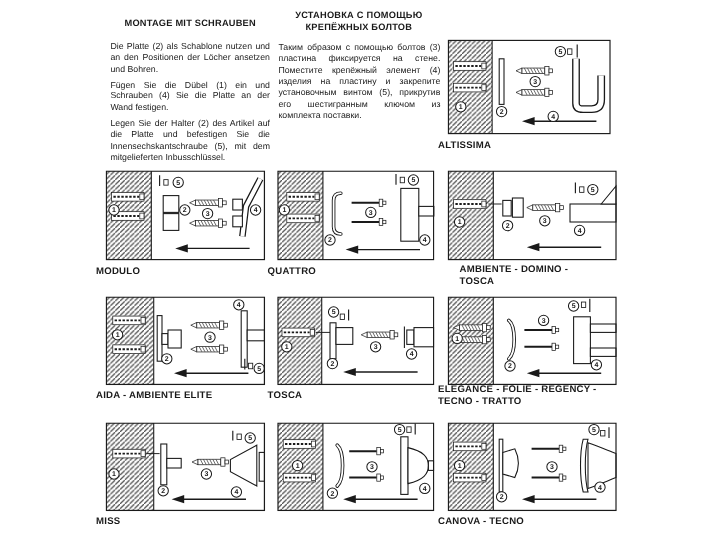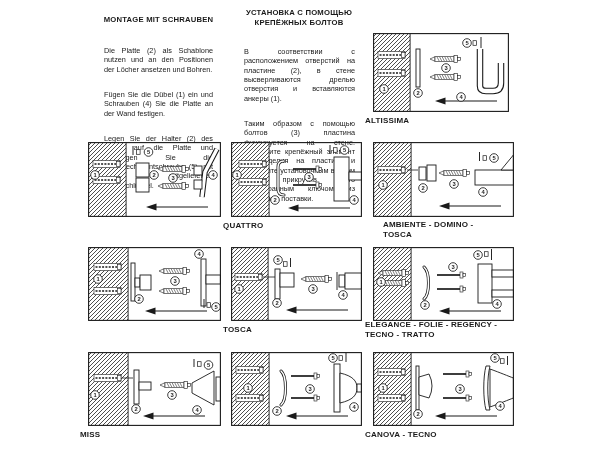--- a/index.html
+++ b/index.html
@@ -1,21 +1,21 @@
 <!DOCTYPE html>
 <html><head>
 <meta charset="utf-8">
 <style>
   html,body{margin:0;padding:0;background:#e8e8e8;}
   .page{position:relative;width:600px;height:450px;background:#ffffff;
         font-family:"Liberation Sans",sans-serif;color:#1a1a1a;overflow:hidden;margin:0 auto;}
   .abs{position:absolute;}
   .h-title{font-weight:bold;font-size:7.7px;text-align:center;letter-spacing:.2px;line-height:9.5px;}
   .body-text{font-size:7.3px;line-height:9.35px;text-align:justify;}
-  .body-text p{margin:16px;}
+  .body-text p{margin:4px;}
   .plabel{font-weight:bold;font-size:8px;text-align:left;line-height:10px;letter-spacing:.2px;}
   svg.panel{position:absolute;display:block;}
   .frame{fill:none;stroke:#1a1a1a;stroke-width:1.1;}
   .wall{fill:url(#hatch);stroke:none;}
   .ln{stroke:#1a1a1a;stroke-width:0.9;fill:none;}
   .part{fill:#fff;stroke:#1a1a1a;stroke-width:0.9;}
   .tubo{fill:none;stroke:#1a1a1a;stroke-width:6.5;stroke-linejoin:round;}
   .tubi{fill:none;stroke:#fff;stroke-width:4.3;stroke-linejoin:round;}
   .strip-o{fill:none;stroke:#1a1a1a;stroke-width:3;stroke-linejoin:round;stroke-linecap:round;}
   .strip-i{fill:none;stroke:#fff;stroke-width:1.5;stroke-linejoin:round;stroke-linecap:round;}
@@ -67,21 +67,20 @@
 
   <div class="abs h-title" style="left:88px;top:15px;width:141px">MONTAGE MIT SCHRAUBEN</div>
   <div class="abs body-text" style="left:88px;top:30px;width:141px">
     <p>Die Platte (2) als Schablone nutzen und an den Positionen der Löcher ansetzen und Bohren.</p>
     <p>Fügen Sie die Dübel (1) ein und Schrauben (4) Sie die Platte an der Wand festigen.</p>
     <p>Legen Sie der Halter (2) des Artikel auf die Platte und befestigen Sie die Innensechskantschraube (5), mit dem mitgelieferten Inbusschlüssel.</p>
   </div>
 
   <div class="abs h-title" style="left:226px;top:8px;width:146px">УСТАНОВКА С ПОМОЩЬЮ КРЕПЁЖНЫХ БОЛТОВ</div>
   <div class="abs body-text" style="left:228px;top:31px;width:143px">
-    <p>В соответствии с расположением отверстий на пластине (2), в стене высверливаются дрелью отверстия и вставляются анкеры (1).</p>
     <p>Таким образом с помощью болтов (3) пластина фиксируется на стене. Поместите крепёжный элемент (4) изделия на пластину и закрепите установочным винтом (5), прикрутив его шестигранным ключом из комплекта поставки.</p>
   </div>
 
   <svg class="panel" style="left:373px;top:33px" width="136" height="79" viewBox="0 0 136 79">
     <rect class="wall" x="0.6" y="0.6" width="36.5" height="77.8"></rect>
     <line class="ln" x1="37.1" y1="0.6" x2="37.1" y2="78.4"></line>
     <use href="#anchor" x="5" y="22"></use>
     <use href="#anchor" x="5" y="40"></use>
     <rect class="part" x="43" y="16" width="4" height="38"></rect>
     <use href="#screwT" x="57" y="26"></use>
@@ -150,20 +149,21 @@
     <g class="co" transform="translate(125,33)">
         <circle r="4.3"></circle>
         <text y="2">4</text>
       </g>
     <g class="co" transform="translate(60.5,10)">
         <circle r="4.3"></circle>
         <text y="2">5</text>
       </g>
     <rect class="frame" x="0.6" y="0.6" width="131.8" height="73.8"></rect>
   </svg>
+  <div class="abs plabel" style="left:80px;top:221px;width:149px">MODULO</div>
 
   <svg class="panel" style="left:231px;top:142px" width="131" height="75" viewBox="0 0 131 75">
     <rect class="wall" x="0.6" y="0.6" width="37.5" height="73.8"></rect>
     <line class="ln" x1="38.1" y1="0.6" x2="38.1" y2="74.4"></line>
     <use href="#anchor" x="8" y="22"></use>
     <use href="#anchor" x="8" y="40"></use>
     <g>
       <path class="strip-o" d="M53 19 Q47 19 47 25 V47 Q47 53 53 53"></path>
       <path class="strip-i" d="M53 19 Q47 19 47 25 V47 Q47 53 53 53"></path>
     </g>
@@ -273,20 +273,21 @@
     <g class="co" transform="translate(111,7)">
         <circle r="4.3"></circle>
         <text y="2">4</text>
       </g>
     <g class="co" transform="translate(128,60)">
         <circle r="4.3"></circle>
         <text y="2">5</text>
       </g>
     <rect class="frame" x="0.6" y="0.6" width="131.8" height="72.8"></rect>
   </svg>
+  <div class="abs plabel" style="left:80px;top:325px;width:149px">AIDA - AMBIENTE ELITE</div>
 
   <svg class="panel" style="left:231px;top:247px" width="131" height="74" viewBox="0 0 131 74">
     <rect class="wall" x="0.6" y="0.6" width="36.5" height="72.8"></rect>
     <line class="ln" x1="37.1" y1="0.6" x2="37.1" y2="73.4"></line>
     <use href="#anchor" x="4" y="30"></use>
     <line class="ln" x1="32" y1="30" x2="44" y2="30" style="stroke-width:.8"></line>
     <g>
       <rect class="part" x="44" y="22" width="5" height="30"></rect>
       <rect class="part" x="49" y="26" width="14" height="14"></rect>
     </g>

